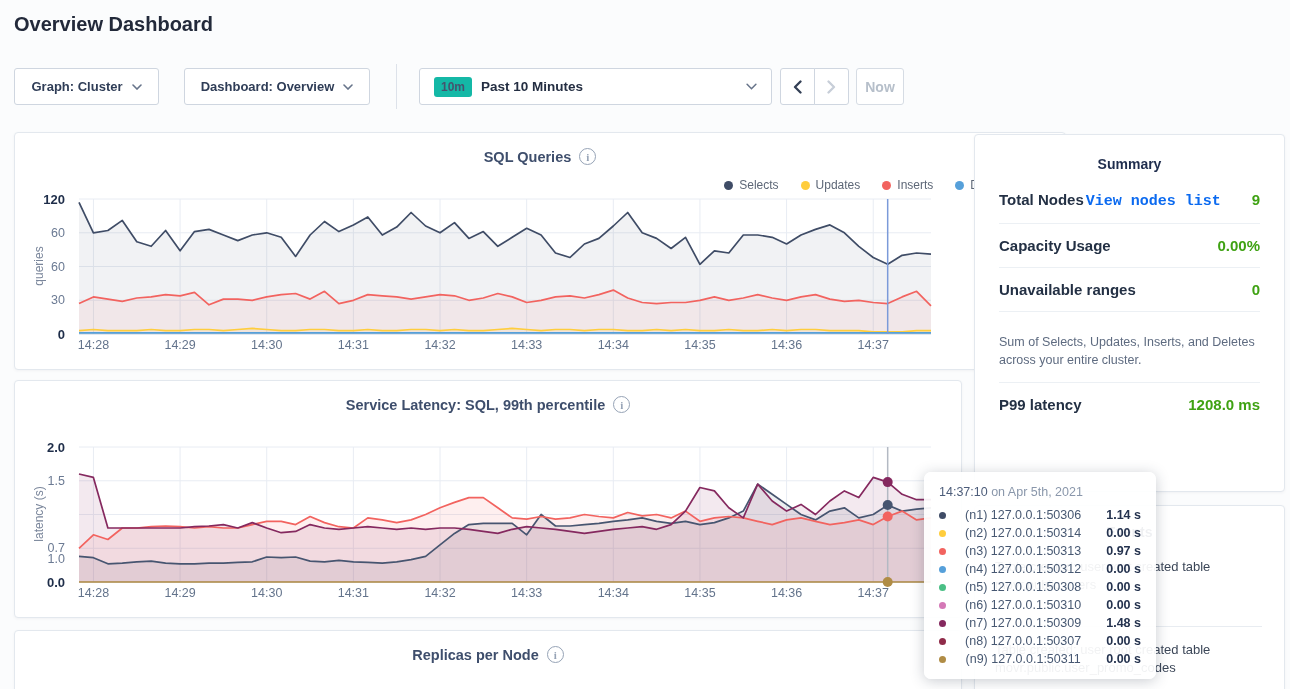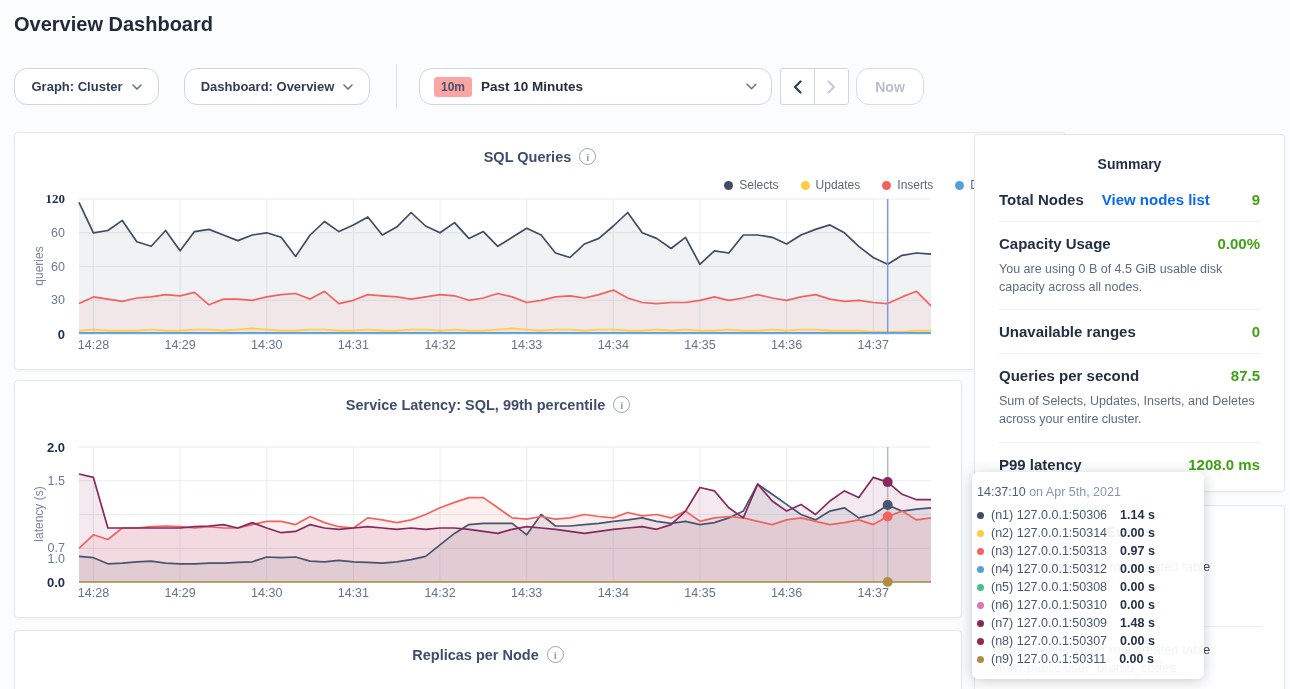--- a/index.html
+++ b/index.html
@@ -7,33 +7,33 @@
     width:1290px;height:689px;overflow:hidden;position:relative;
     background:#fbfcfd;color:#2c3a52;
     font-family:"Liberation Sans","DejaVu Sans",sans-serif;
   }
   .stage{position:absolute;inset:0;width:1290px;height:689px;}
 
   
   .page-title{position:absolute;left:14px;top:13px;font-size:20px;font-weight:600;color:#22293a;margin:0;}
   .btn{
     position:absolute;display:flex;align-items:center;justify-content:center;gap:9px;
-    height:37px;background:#fff;border:1px solid #cfd6e0;border-radius:13px;
+    height:37px;background:#fff;border:1px solid #cfd6e0;border-radius:3px;
     font-weight:bold;font-size:13px;color:#2f3d57;cursor:pointer;box-sizing:border-box;
   }
   #dd-graph{left:14px;top:68px;width:145px;}
   #dd-dash{left:184px;top:68px;width:186px;}
   .toolbar-divider{position:absolute;left:396px;top:64px;width:1px;height:45px;background:#dde2ea;}
   #time-picker{left:419px;top:68px;width:353px;justify-content:flex-start;padding:0 14px;}
   #time-picker .caret{margin-left:auto;}
-  .time-badge{background:#fca5a5;border-radius:3px;padding:3px 7px;font-size:12px;font-weight:bold;color:#45536e;}
+  .time-badge{background:#14b8a6;border-radius:3px;padding:3px 7px;font-size:12px;font-weight:bold;color:#45536e;}
   .time-label{font-size:13.5px;color:#242e42;}
   #btn-prev{left:780px;top:68px;width:35px;border-radius:3px 0 0 3px;}
   #btn-next{left:814px;top:68px;width:35px;border-radius:0 3px 3px 0;}
-  #btn-now{left:856px;top:68px;width:68px;color:#b6bfca;border-color:#d6dce4;cursor:default;font-size:14px;}
+  #btn-now{left:856px;top:68px;width:48px;color:#b6bfca;border-color:#d6dce4;cursor:default;font-size:14px;}
   .caret svg,.chev svg{display:block;}
 
   
   .panel{position:absolute;background:#fff;border:1px solid #e3e8ee;border-radius:4px;
          box-shadow:0 1px 3px rgba(50,60,80,0.05);box-sizing:border-box;}
   #p-sql{left:14px;top:132px;width:1052px;height:238px;}
   #p-lat{left:14px;top:380px;width:948px;height:238px;}
   #p-rep{left:14px;top:630px;width:948px;height:120px;}
   #p-sum{left:974px;top:134px;width:311px;height:358px;padding:0 24px;}
   #p-evt{left:974px;top:505px;width:311px;height:200px;z-index:1;}
@@ -56,35 +56,35 @@
   .ylabels span{position:absolute;right:8px;transform:translateY(-50%);font-size:12.5px;color:#6b7a93;}
   .ylabels span.bold{font-weight:bold;color:#1e2d49;font-size:13px;}
   .ylab{position:absolute;left:24px;top:133px;transform:translate(-50%,-50%) rotate(-90deg);
         white-space:nowrap;font-size:12px;color:#7a869b;}
 
   
   .panel-h2{text-align:center;font-size:14px;font-weight:bold;color:#1f2d4d;margin:21px 0 6px;}
   .srow{padding:13px 0;}
   .srow + .srow{border-top:1px solid #ecf0f4;}
   .srhead{display:flex;align-items:baseline;font-size:15px;font-weight:bold;color:#233044;}
-  .slink{color:#0b6af0;margin-left:18px;text-decoration:none;cursor:pointer;}
+  .slink{color:#0b6af0;margin-left:2px;text-decoration:none;cursor:pointer;font-family:Liberation Mono, monospace;}
   .sval{margin-left:auto;color:#3fa213;}
   .sdesc{font-size:12.5px;font-weight:normal;color:#5e6b80;margin-top:8px;line-height:1.45;}
 
   
   .evt-line{position:absolute;left:20px;white-space:nowrap;font-size:13px;color:#3c4758;}
   .evt-divider{position:absolute;left:20px;right:22px;height:1px;background:#e8ecf1;}
 
   
-  .tooltip{position:absolute;left:972px;top:472px;width:232px;box-sizing:border-box;
-           background:rgba(255,255,255,0.93);border-radius:7px;padding:13px 5px 11px;
+  .tooltip{position:absolute;left:924px;top:472px;width:232px;box-sizing:border-box;
+           background:rgba(255,255,255,0.93);border-radius:7px;padding:13px 15px 11px;
            box-shadow:0 2px 14px rgba(40,50,70,0.25);z-index:50;font-size:12.5px;}
   .tt-head{color:#8a97ab;margin-bottom:7px;}
   .tt-head .tt-time{color:#4d5d7a;}
-  .trow{display:flex;align-items:center;height:18px;gap:7px;color:#475872;}
+  .trow{display:flex;align-items:center;height:18px;gap:7px;color:#475872;justify-content:space-between;}
   .trow .dot{width:7px;height:7px;border-radius:50%;flex:none;}
   .trow .tval{font-weight:bold;color:#24324e;margin-left:6px;}
 </style>
 </head>
 <body>
 
 <div class="stage">
 
   <h1 class="page-title">Overview Dashboard</h1>
 
@@ -152,21 +152,21 @@
           <span class="dot" style="background: rgb(86, 160, 218);"></span>
           <span>Deletes</span>
         </span>
       </div>
     <div class="ylab">queries</div>
     <div class="ylabels">
         <span class="bold" style="top: 135px;">0</span>
         <span style="top: 101.25px;">30</span>
         <span style="top: 67.5px; margin-left: 30px;">60</span>
         <span style="top: 33.75px;">60</span>
-        <span class="bold" style="top: 0px; font-family: Liberation Serif, serif;">120</span>
+        <span class="bold" style="top: 0px;">120</span>
       </div>
     <div class="plot">
         <svg width="852" height="135" viewBox="0 0 852 135">
           <line x1="14.440677966101696" y1="0" x2="14.440677966101696" y2="135" stroke="#e8ecf3" stroke-width="1"></line>
           <line x1="101.08474576271186" y1="0" x2="101.08474576271186" y2="135" stroke="#e8ecf3" stroke-width="1"></line>
           <line x1="187.72881355932202" y1="0" x2="187.72881355932202" y2="135" stroke="#e8ecf3" stroke-width="1"></line>
           <line x1="274.3728813559322" y1="0" x2="274.3728813559322" y2="135" stroke="#e8ecf3" stroke-width="1"></line>
           <line x1="361.01694915254234" y1="0" x2="361.01694915254234" y2="135" stroke="#e8ecf3" stroke-width="1"></line>
           <line x1="447.66101694915255" y1="0" x2="447.66101694915255" y2="135" stroke="#e8ecf3" stroke-width="1"></line>
           <line x1="534.3050847457627" y1="0" x2="534.3050847457627" y2="135" stroke="#e8ecf3" stroke-width="1"></line>
@@ -275,33 +275,28 @@
         <span>Total Nodes</span>
         <a class="slink">View nodes list</a>
         <span class="sval">9</span>
       </div>
     </div>
     <div class="srow">
       <div class="srhead">
         <span>Capacity Usage</span>
         <span class="sval">0.00%</span>
       </div>
-      <div class="sdesc">You are using 0 B of 4.5 GiB usable disk capacity across all nodes.</div>
     </div>
     <div class="srow">
       <div class="srhead">
         <span>Unavailable ranges</span>
         <span class="sval">0</span>
       </div>
     </div>
     <div class="srow">
-      <div class="srhead">
-        <span>Queries per second</span>
-        <span class="sval">87.5</span>
-      </div>
       <div class="sdesc">Sum of Selects, Updates, Inserts, and Deletes across your entire cluster.</div>
     </div>
     <div class="srow">
       <div class="srhead">
         <span>P99 latency</span>
         <span class="sval">1208.0 ms</span>
       </div>
     </div>
   </section>
 

